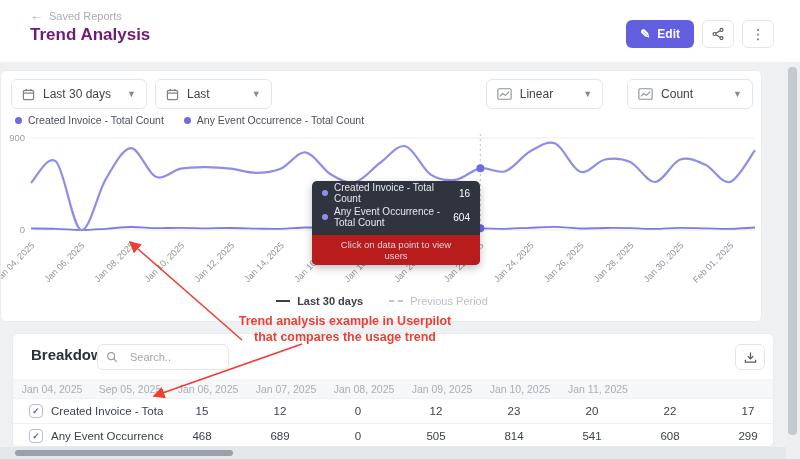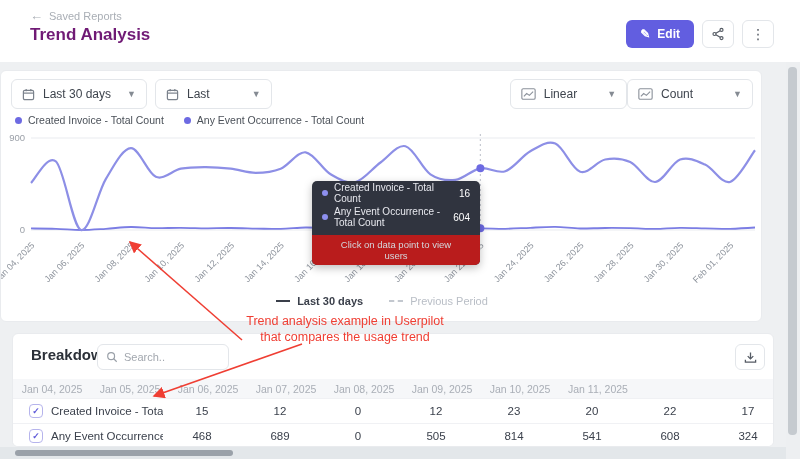--- a/index.html
+++ b/index.html
@@ -22,21 +22,21 @@
   .kebab { font-size:14px; color:#555b64; letter-spacing:0; }
 
   
   .card { position:absolute; background:#fff; border:1px solid #e9ebee; border-radius:6px; }
   .chart-card { left:0; top:70px; width:762px; height:252px; }
   .breakdown-card { left:12px; top:333px; width:762px; height:114px; overflow:hidden; }
 
   
   .filters { position:absolute; left:10px; right:8px; top:8px; height:30px; }
   .fl-left { position:absolute; left:0; top:0; display:flex; gap:8px; }
-  .fl-right { position:absolute; right:0; top:0; display:flex; gap:0; }
+  .fl-right { position:absolute; right:0; top:0; display:flex; gap:24px; }
   .select { display:flex; align-items:center; gap:8px; height:30px; padding:0 10px;
             border:1px solid #e3e6ea; border-radius:6px; background:#fff; font-size:12px;
             color:#3e444d; cursor:pointer; }
   .select .caret { color:#858b93; font-size:9px; margin-left:8px; }
   .select svg { display:block; }
 
   
   .series-legend { position:absolute; left:14px; top:43px; display:flex; gap:20px;
                    font-size:10.5px; color:#4a5058; }
   .series-legend .it { display:flex; align-items:center; gap:6px; }
@@ -61,21 +61,21 @@
                    justify-content:center; gap:26px; font-size:11px; }
   .pl-item { display:flex; align-items:center; gap:7px; cursor:pointer; }
   .pl-line { width:14px; height:0; border-top:2px solid #3a3f4a; }
   .pl-line.dashed { border-top:2px dashed #c3c8cf; }
   .pl-cur { color:#3a3f4a; font-weight:600; }
   .pl-prev { color:#b9bec6; }
 
   
   .bd-title { position:absolute; left:18px; top:12px; font-size:15px; font-weight:700; color:#2b3038; }
   .search { position:absolute; left:84px; top:10px; width:132px; height:26px; border:1px solid #e3e6ea;
-            border-radius:6px; display:flex; align-items:center; gap:6px; padding:2px 8px; background:#fff; }
+            border-radius:6px; display:flex; align-items:center; gap:12px; padding:2px 8px; background:#fff; }
   .search input { border:none; outline:none; width:90px; font-size:11px; color:#3e444d;
                   font-family:inherit; background:transparent; }
   .search input::placeholder { color:#a2a7ae; }
   .dl-btn { position:absolute; right:8px; top:10px; width:30px; height:26px; }
   .bd-table { position:absolute; left:0; top:45px; width:790px; }
   .bd-hrow { display:flex; height:19px; background:#f6f7f9; align-items:center;
              font-size:10.5px; color:#a9aeb6; }
   .bd-row { display:flex; height:25px; align-items:center; border-top:1px solid #f0f1f4;
             font-size:11.5px; color:#3b414c; background:#fff; }
   .c-title { width:150px; padding-left:16px; display:flex; align-items:center; gap:8px; }
@@ -87,21 +87,21 @@
   .row-title { white-space:nowrap; overflow:hidden; }
 
   
   .hscroll-track { position:absolute; left:0; top:447px; width:786px; height:12px; background:#e3e7ea; }
   .hscroll-thumb { position:absolute; left:15px; top:3px; width:218px; height:6px; background:#9aa1a9; border-radius:3px; }
   .vscroll-track { position:absolute; left:786px; top:62px; width:14px; height:397px; background:#edeff1; }
   .vscroll-thumb { position:absolute; left:2px; top:5px; width:9px; height:368px; background:#c5cacf; border-radius:4px; }
 
   
   .annotation { position:absolute; left:222px; top:313px; width:246px; text-align:center;
-                font-size:12.5px; line-height:16px; color:#ef3e33; z-index:40; }
+                font-size:12.5px; line-height:16px; color:#ef3e33; z-index:40;font-weight:bold; }
   .arrows { position:absolute; left:0; top:0; z-index:39; pointer-events:none; }
 </style>
 </head>
 <body>
 
 <div id="screen">
 
   <div class="page-header">
     <div class="back">
       <span class="arr">←</span>
@@ -248,21 +248,21 @@
     <button class="icon-btn dl-btn">
       <svg width="13" height="13" viewBox="0 0 14 14" fill="none" stroke="#555b64" stroke-width="1.4">
         <line x1="7" y1="1.5" x2="7" y2="8"></line>
           <polyline points="4,5.5 7,8.5 10,5.5"></polyline>
           <path d="M1.5,9.5 L1.5,12 L12.5,12 L12.5,9.5"></path>
       </svg>
     </button>
     <div class="bd-table" id="bd-table">
         <div class="bd-hrow">
           <div class="c-val">Jan 04, 2025</div>
-          <div class="c-val">Jan 05, 2025</div>
+          <div class="c-val">Sep 05, 2025</div>
           <div class="c-val">Jan 06, 2025</div>
           <div class="c-val">Jan 07, 2025</div>
           <div class="c-val">Jan 08, 2025</div>
           <div class="c-val">Jan 09, 2025</div>
           <div class="c-val">Jan 10, 2025</div>
           <div class="c-val">Jan 11, 2025</div>
         </div>
         <div class="bd-row">
           <div class="c-title">
             <span class="chk">✓</span>
@@ -282,21 +282,21 @@
             <span class="chk">✓</span>
             <span class="row-title">Any Event Occurrence - Total C...</span>
           </div>
           <div class="c-val">468</div>
           <div class="c-val">689</div>
           <div class="c-val">0</div>
           <div class="c-val">505</div>
           <div class="c-val">814</div>
           <div class="c-val">541</div>
           <div class="c-val">608</div>
-          <div class="c-val">324</div>
+          <div class="c-val">299</div>
         </div>
       </div>
   </div>
 
   <div class="hscroll-track">
     <div class="hscroll-thumb"></div>
   </div>
   <div class="vscroll-track">
     <div class="vscroll-thumb"></div>
   </div>

